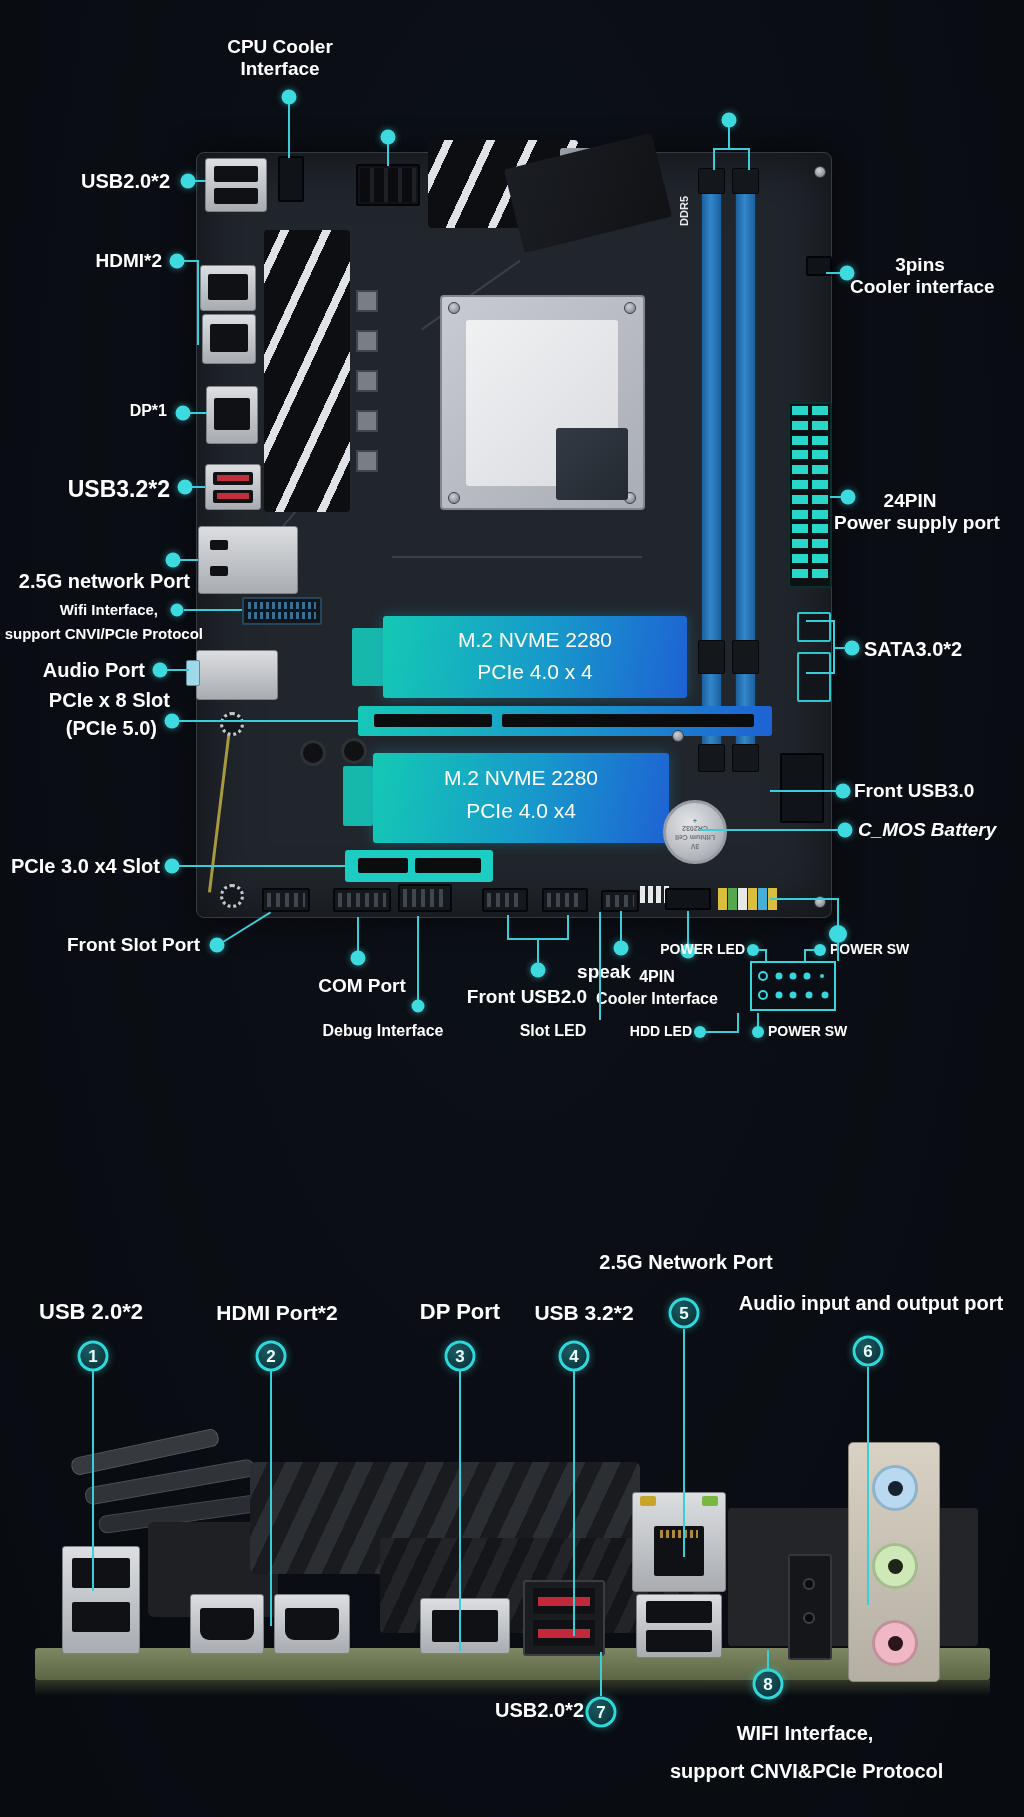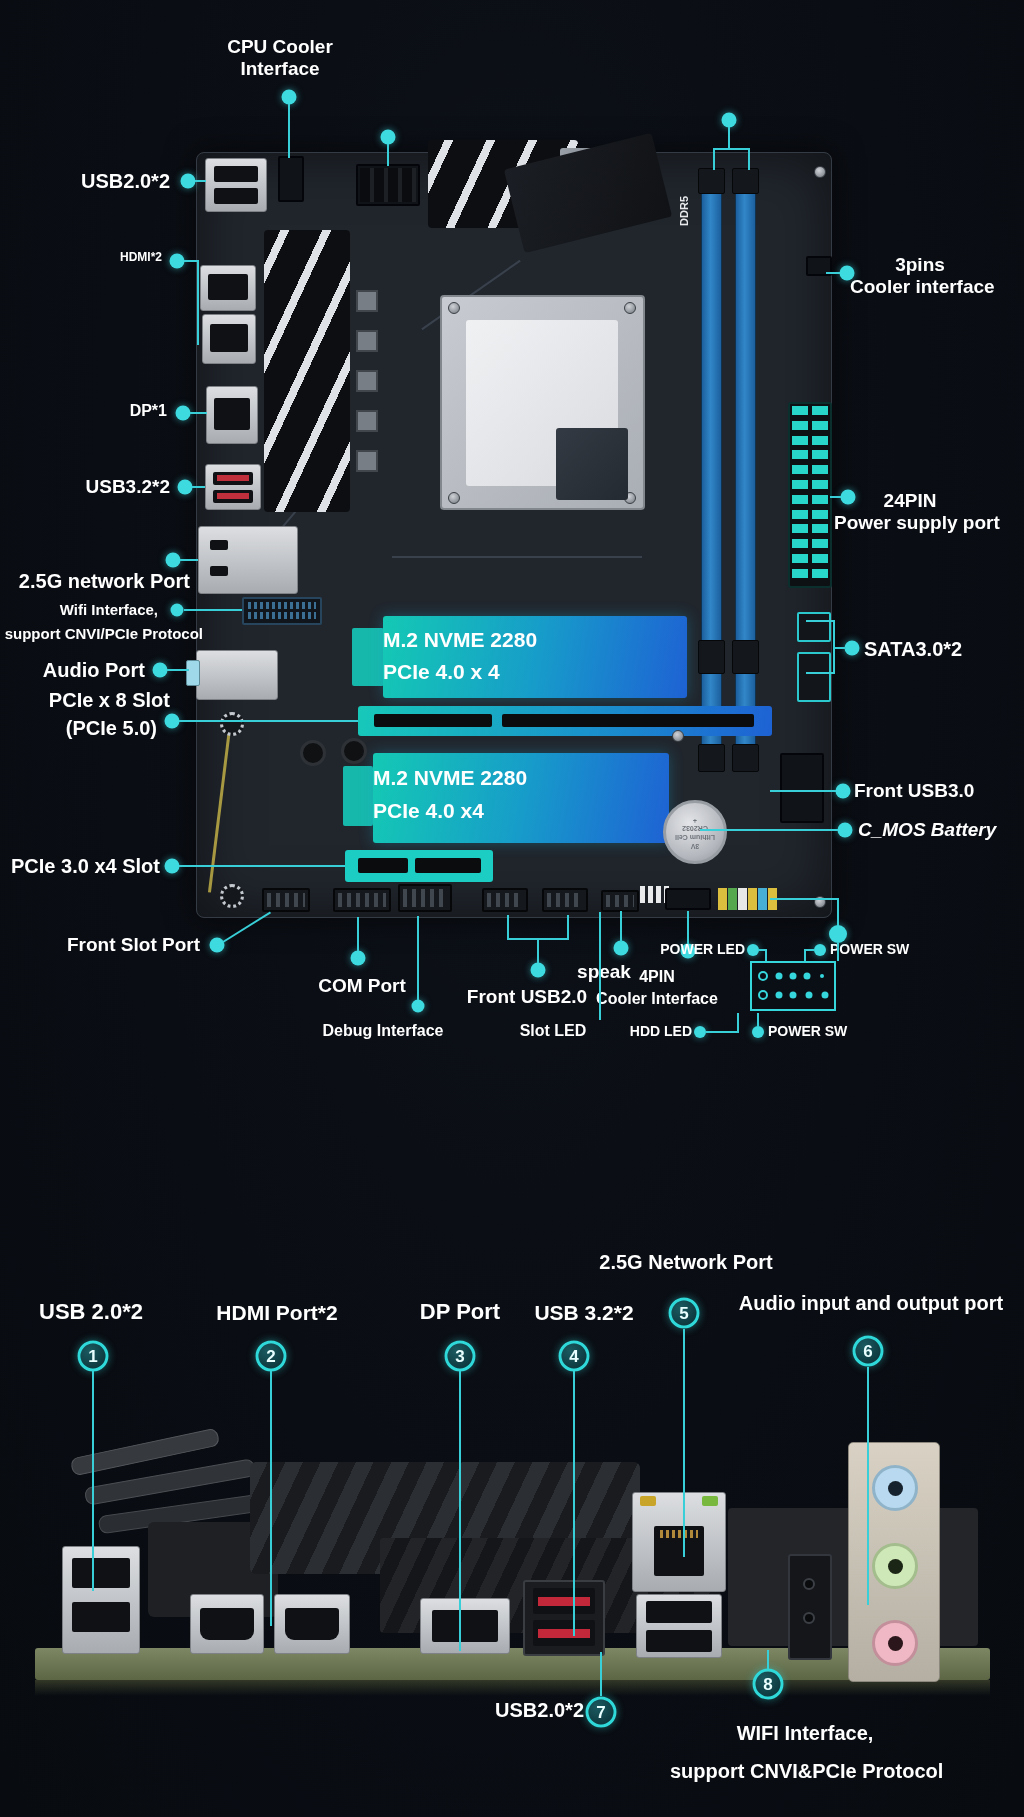--- a/index.html
+++ b/index.html
@@ -23,21 +23,21 @@
   .stripe{background:repeating-linear-gradient(115deg,#0d0e12 0 15px,#dfe2e6 15px 23px,#0d0e12 23px 38px);}
   .hdr{position:absolute;background:#15181c;border:2px solid #060709;border-radius:2px;}
   .hdr::after{content:"";position:absolute;inset:3px;
     background:repeating-linear-gradient(90deg,#41474f 0 4px,#15181c 4px 9px);}
   .shell{position:absolute;background:linear-gradient(180deg,#dcdee1,#a8acb1);border:1px solid #7e8287;border-radius:3px;}
   .pslot{position:absolute;background:#0f1114;border-radius:2px;}
   .ram{position:absolute;width:21px;background:linear-gradient(90deg,#1c5f9e,#3187c8 45%,#1c5f9e);border:1px solid #11324e;}
   .ramcap{position:absolute;background:#14171b;border:1px solid #060709;border-radius:2px;}
   .m2band{position:absolute;background:linear-gradient(100deg,#14c9b4 0%,#179bca 52%,#1e62d4 100%);
     border-radius:3px;box-shadow:0 0 14px rgba(23,160,200,.35);}
-  .m2txt{position:absolute;width:100%;color:#fff;font-weight:700;text-align:left;}
+  .m2txt{position:absolute;width:100%;color:#fff;font-weight:400;text-align:center;}
   .tealslot{position:absolute;background:linear-gradient(100deg,#17c9b9,#1a93cc 55%,#1e62d4);border-radius:3px;}
   .blkslot{position:absolute;background:#0a0c0e;border-radius:2px;}
   .screw{position:absolute;width:12px;height:12px;border-radius:50%;
     background:radial-gradient(circle at 40% 35%,#cfd3d8,#71767d);border:1px solid #3a3f46;}
   .fhole{position:absolute;width:24px;height:24px;border-radius:50%;border:3px dotted #c3c8cf;background:#14171b;}
   .cap{position:absolute;width:26px;height:26px;border-radius:50%;background:#0f1113;border:3px solid #2e3237;}
   .fpin{position:absolute;width:7px;height:7px;border-radius:50%;background:#35d6dc;transform:translate(-50%,-50%);}
   .fpin.x{background:#0a0e14;border:2px solid #35d6dc;width:10px;height:10px;}
   .fpin.sm{width:4px;height:4px;}
   .numc{position:absolute;width:31px;height:31px;border-radius:50%;border:3px solid #2fd9da;
@@ -203,30 +203,30 @@
   <div class="dot" style="left:729px;top:120px;"></div>
   <div class="vln" style="left:728px;top:127px;height:21px;"></div>
   <div class="hln" style="left:714px;top:148px;width:36px;"></div>
   <div class="vln" style="left:713px;top:148px;height:22px;"></div>
   <div class="vln" style="left:748px;top:148px;height:22px;"></div>
 
   <div class="lbl r" style="right:854px;top:170px;font-size:20px;">USB2.0*2</div>
   <div class="dot" style="left:188px;top:181px;"></div>
   <div class="hln" style="left:195px;top:180px;width:11px;"></div>
 
-  <div class="lbl r" style="right:862px;top:250px;font-size:12px;">HDMI*2</div>
+  <div class="lbl r" style="right:862px;top:250px;font-size:19px;">HDMI*2</div>
   <div class="dot" style="left:177px;top:261px;"></div>
   <div class="hln" style="left:184px;top:260px;width:14px;"></div>
   <div class="vln" style="left:197px;top:260px;height:85px;"></div>
 
   <div class="lbl r" style="right:857px;top:402px;font-size:16px;">DP*1</div>
   <div class="dot" style="left:183px;top:413px;"></div>
   <div class="hln" style="left:190px;top:412px;width:17px;"></div>
 
-  <div class="lbl r" style="right:854px;top:476px;font-size:19px;">USB3.2*2</div>
+  <div class="lbl r" style="right:854px;top:476px;font-size:23px;">USB3.2*2</div>
   <div class="dot" style="left:185px;top:487px;"></div>
   <div class="hln" style="left:192px;top:486px;width:13px;"></div>
 
   <div class="lbl r" style="right:834px;top:570px;font-size:20px;">2.5G network Port</div>
   <div class="dot" style="left:173px;top:560px;"></div>
   <div class="hln" style="left:180px;top:559px;width:18px;"></div>
 
   <div class="lbl r" style="right:866px;top:601px;font-size:15px;">Wifi Interface,</div>
   <div class="lbl r" style="right:821px;top:625px;font-size:15px;">support CNVI/PCIe Protocol</div>
   <div class="dot" style="left:177px;top:610px;width:13px;height:13px;"></div>

